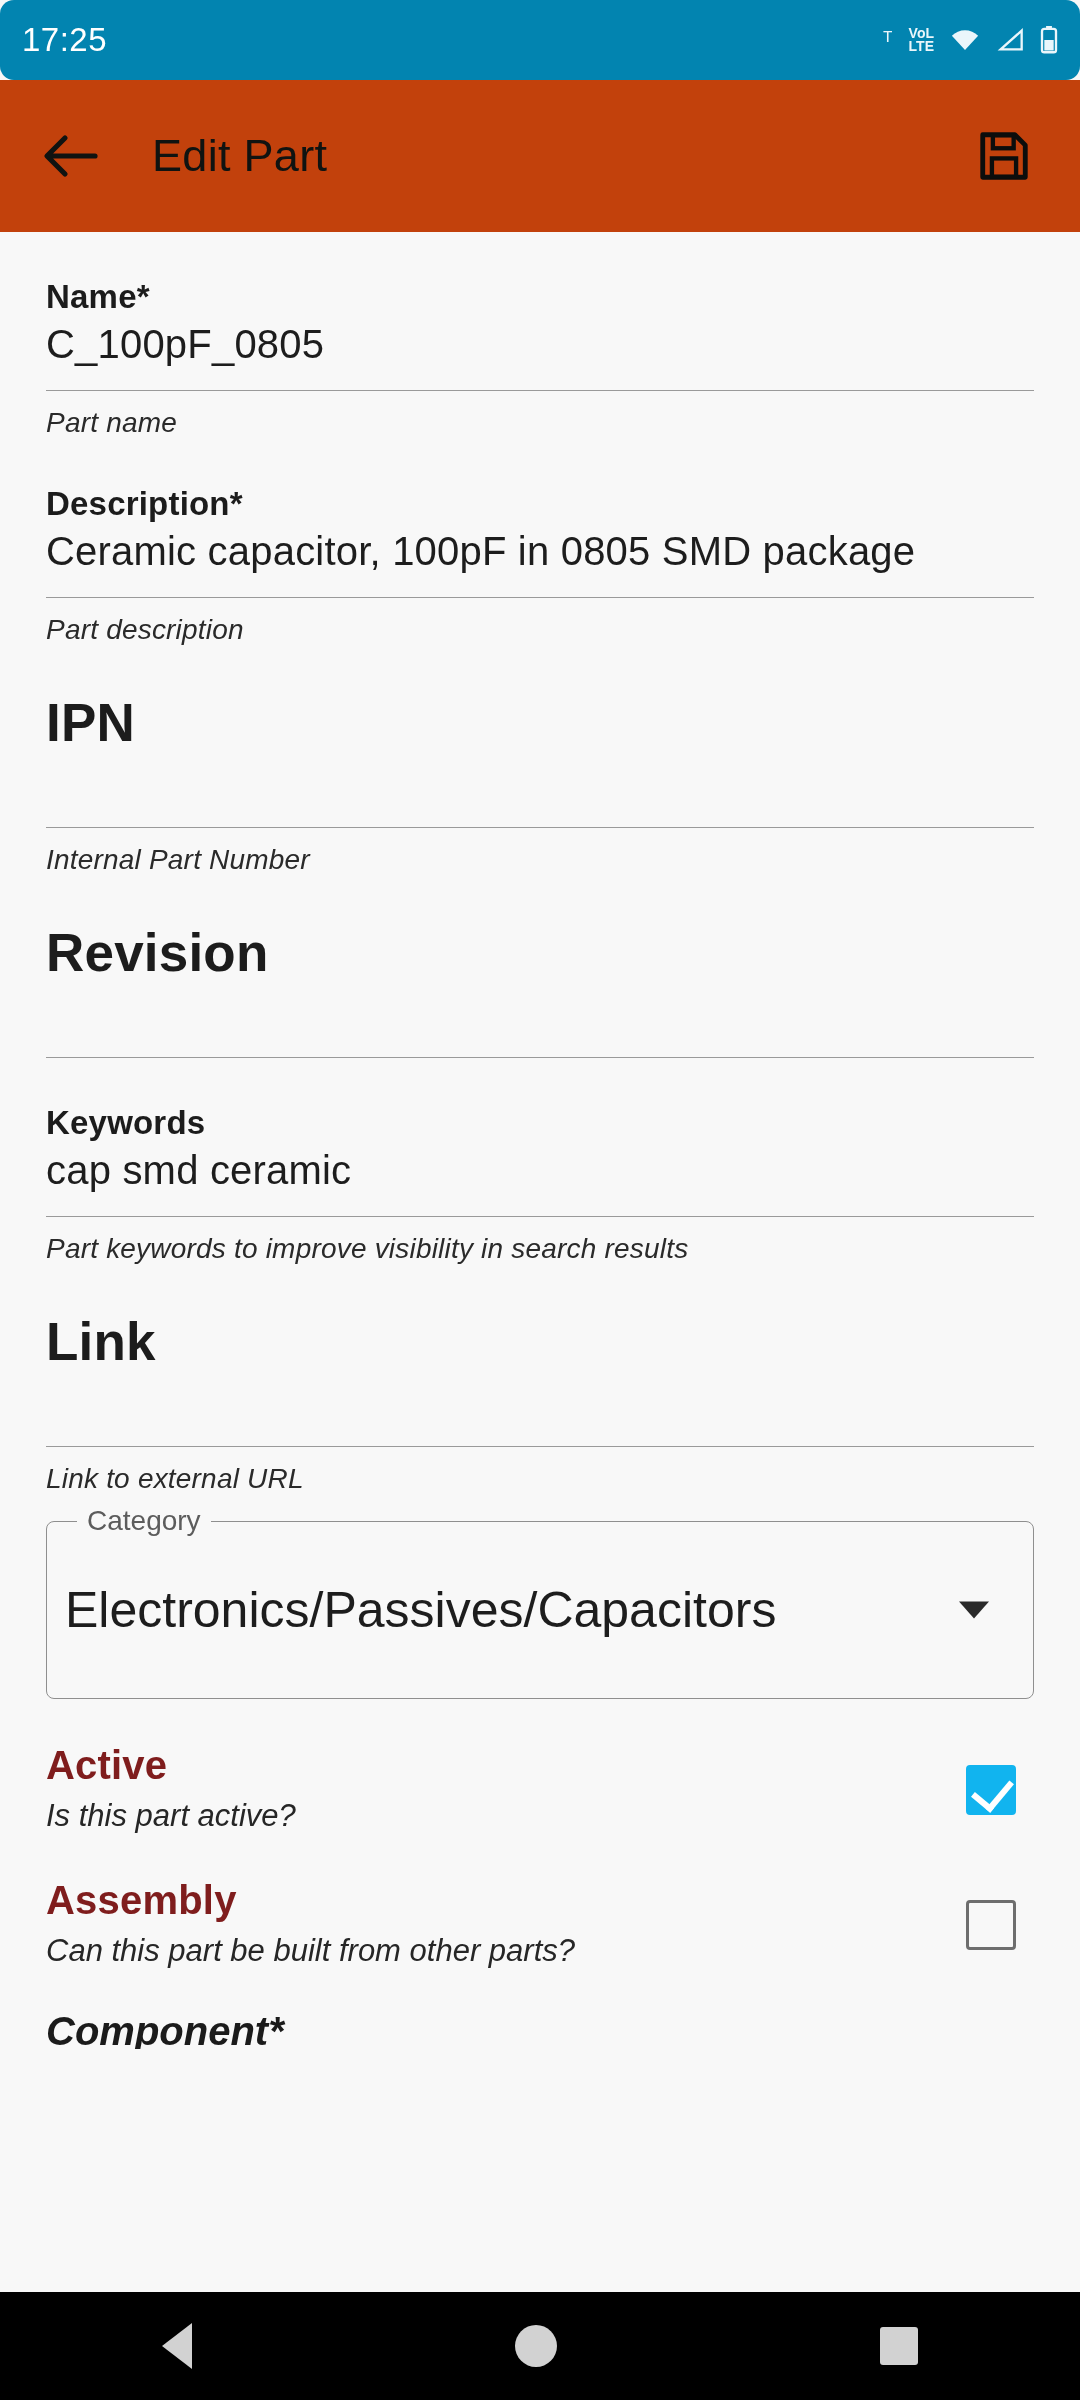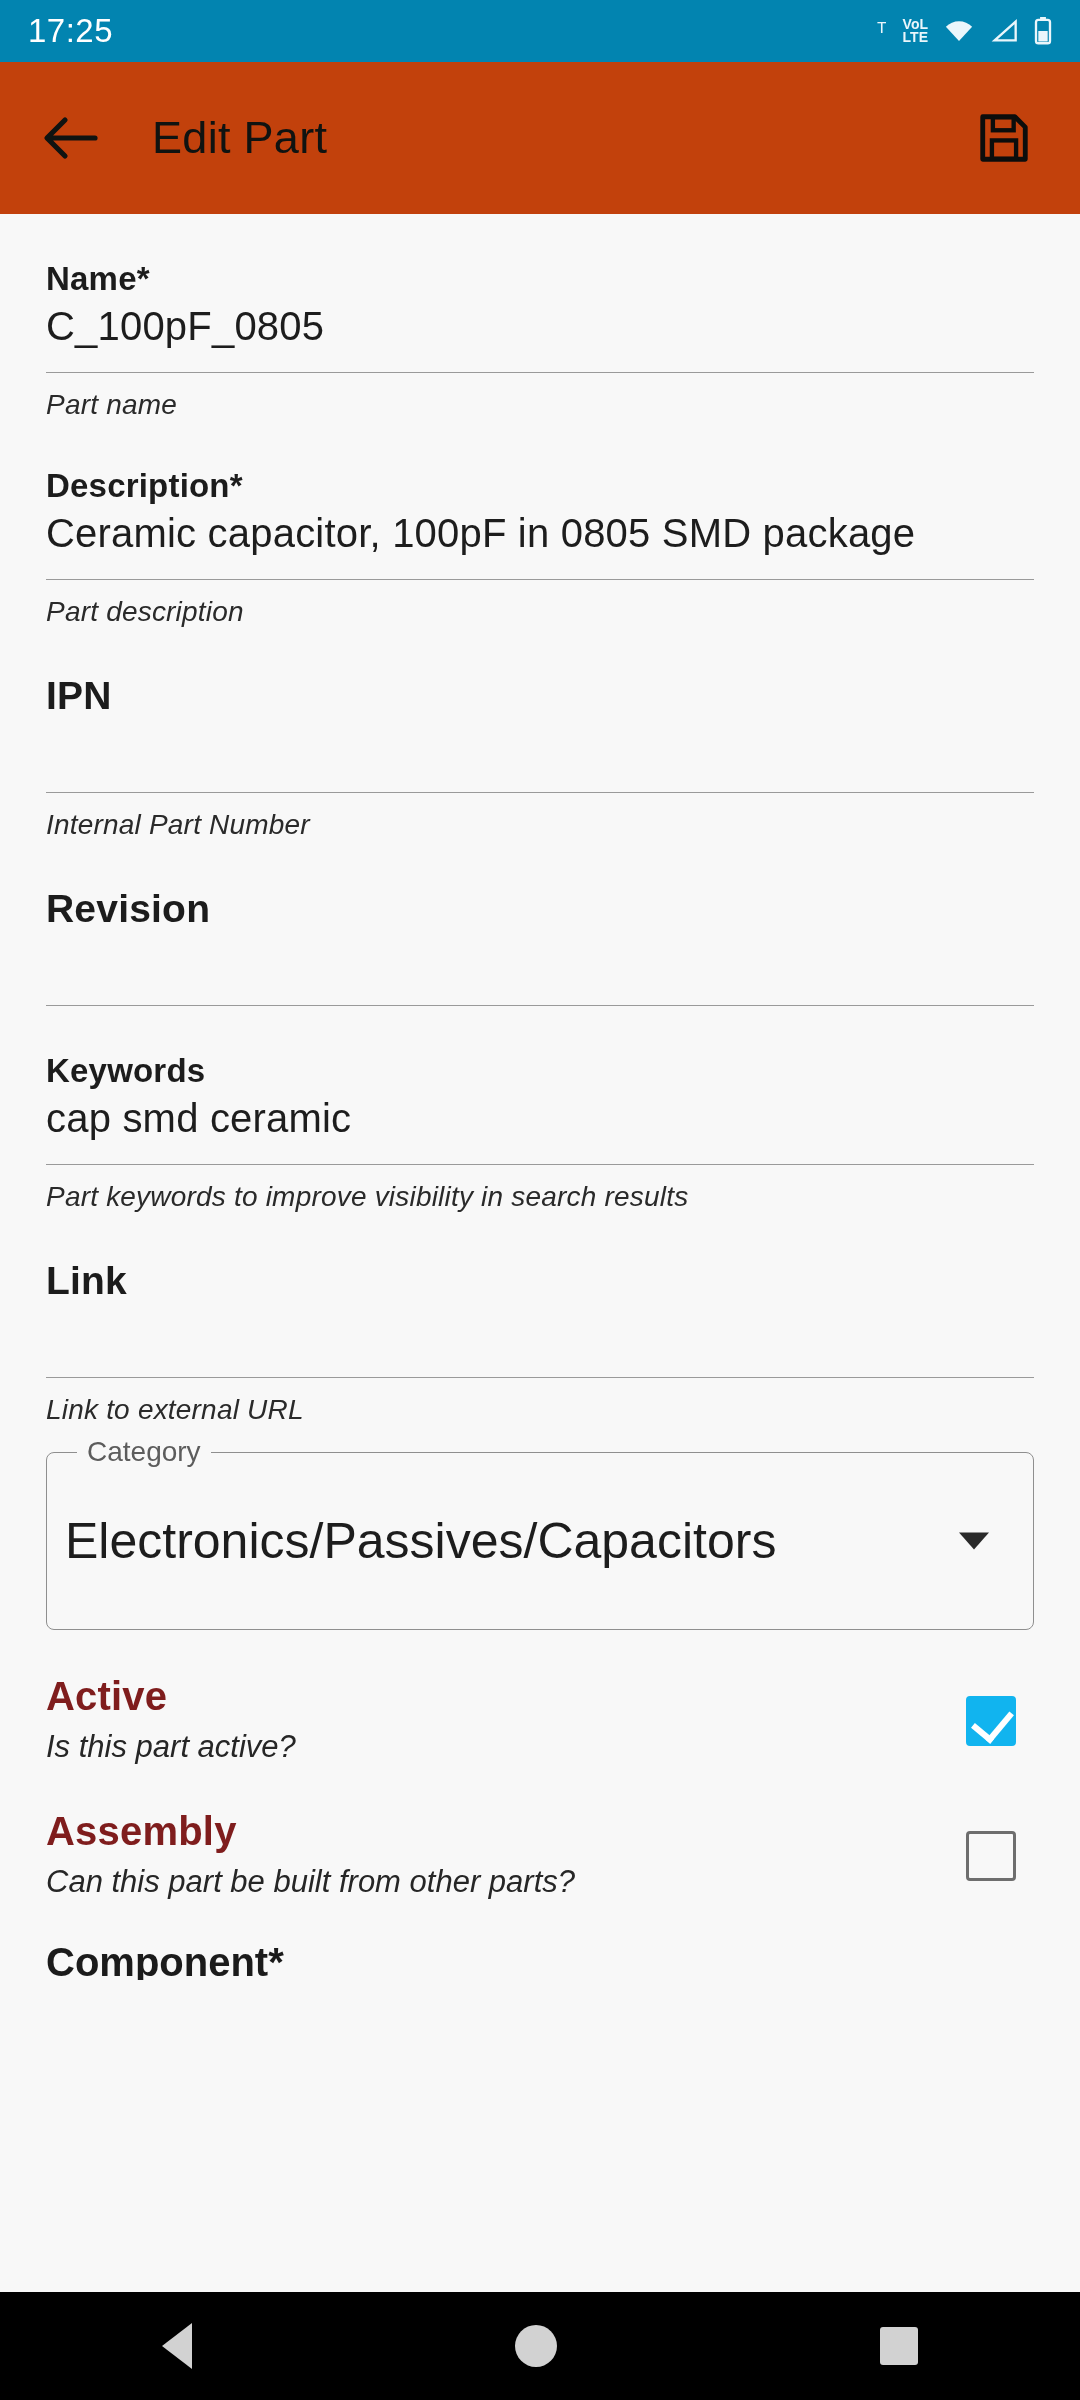--- a/index.html
+++ b/index.html
@@ -14,27 +14,28 @@
     position: relative;
     width: 1080px;
     height: 2400px;
     background: #f7f7f7;
     display: flex;
     flex-direction: column;
   }
 
   
   .statusbar {
-    height: 62px;
+    height: 80px;
     background: #0284b0;
     color: #ffffff;
     display: flex;
     align-items: center;
-    padding: 0 28px;
+    padding: 0 22px;
     flex: none;
+    border-radius: 14px;
   }
   .statusbar .clock {
     font-size: 33px;
     letter-spacing: 0.5px;
   }
   .statusbar .spacer { flex: 1; }
   .status-icons {
     display: flex;
     align-items: center;
     gap: 16px;
@@ -107,21 +108,21 @@
   }
   .field .fvalue {
     font-size: 40px;
     color: #1d1d1d;
     margin-top: 6px;
     min-height: 50px;
     letter-spacing: 0.2px;
   }
   .field .fvalue.empty { color: #1d1d1d; }
   .field.big-label .flabel {
-    font-size: 39px;
+    font-size: 53px;
   }
   .field .underline {
     border-bottom: 1.5px solid #9a9a9a;
     margin-top: 18px;
   }
   .field .help {
     font-size: 28px;
     font-style: italic;
     color: #2a2a2a;
     margin-top: 16px;
@@ -216,20 +217,21 @@
 
   .clipped-row {
     margin-top: 40px;
     height: 40px;
     overflow: hidden;
   }
   .clipped-row .ctitle {
     font-size: 40px;
     font-weight: bold;
     color: #1b1b1b;
+    font-style: italic;
   }
 
   
   .navbar {
     height: 108px;
     background: #000000;
     display: flex;
     align-items: center;
     justify-content: space-around;
     flex: none;

